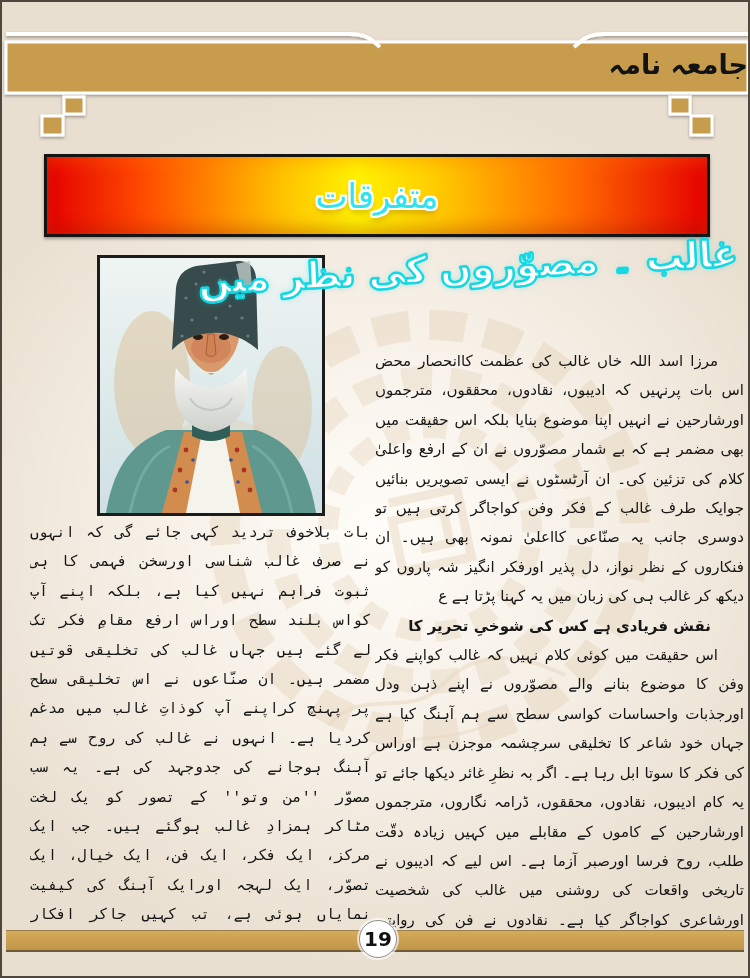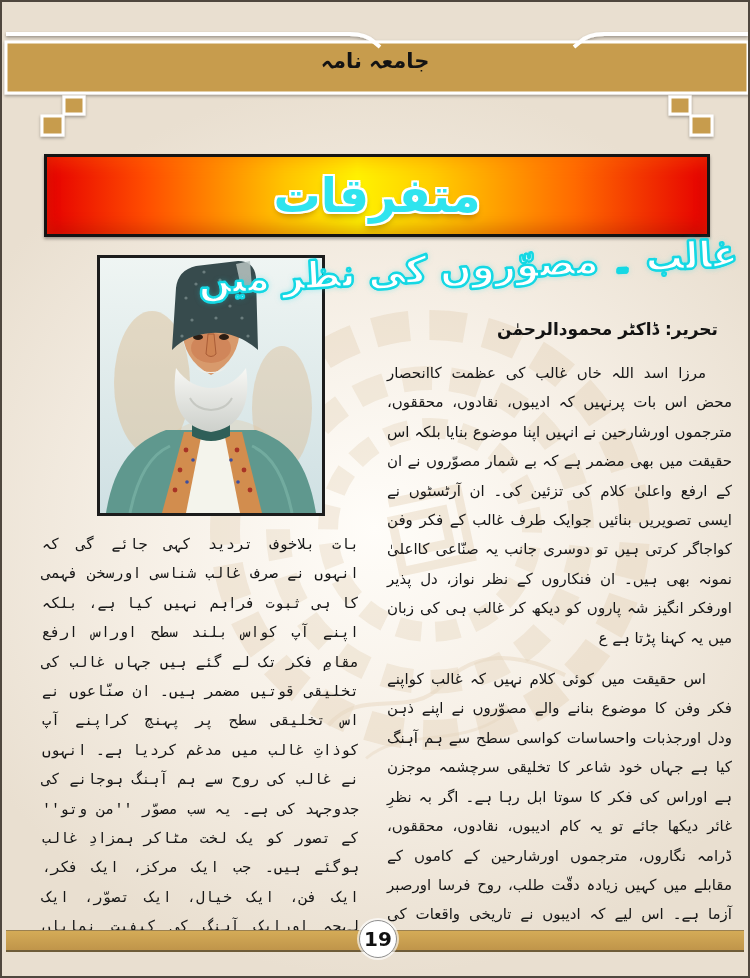--- a/index.html
+++ b/index.html
@@ -5,32 +5,32 @@
   html,body{margin:0;padding:0;background:#888;}
   .page{
     position:relative;width:750px;height:978px;margin:0 auto;
     box-sizing:border-box;border:2px solid #4f473e;overflow:hidden;
     background:radial-gradient(ellipse 62% 46% at 50% 54%, #fffdf9 0%, #f5eee4 55%, #e9dfd0 100%);
     font-family:"DejaVu Sans", sans-serif;
   }
   
   .header-svg{position:absolute;top:0;left:0;z-index:2;}
   .masthead-title{
-    position:absolute;top:47px;left:0;width:100%;text-align:center;z-index:3;
-    font-size:21px;font-weight:bold;color:#131313;letter-spacing:1px;
+    position:absolute;top:47px;left:0;width:100%;text-align:right;z-index:3;
+    font-size:27px;font-weight:bold;color:#131313;letter-spacing:1px;
   }
   
   .banner{
     position:absolute;left:42px;top:152px;width:660px;height:77px;z-index:2;
     border:3px solid #141414;display:flex;align-items:center;justify-content:center;
     background:linear-gradient(90deg,#e60000 0%,#ff4d00 15%,#ffc400 36%,#fff200 47%,#ffcf00 58%,#ff6a00 80%,#e60000 100%);
     box-shadow:inset 0 8px 14px rgba(255,120,0,.25), inset 0 -8px 14px rgba(140,20,0,.25), 0 2px 3px rgba(0,0,0,.35);
   }
   .banner-title{
-    font-size:47px;font-weight:bold;color:#2fe4ee;direction:rtl;
+    font-size:34px;font-weight:normal;color:#2fe4ee;direction:rtl;
     text-shadow:2px 0 0 #fff,-2px 0 0 #fff,0 2px 0 #fff,0 -2px 0 #fff,
                 2px 2px 0 #fff,-2px 2px 0 #fff,2px -2px 0 #fff,-2px -2px 0 #fff,
                 0 4px 6px rgba(60,0,0,.35);
   }
   
   .article-title{
     position:absolute;top:244px;right:10px;z-index:2;direction:rtl;white-space:nowrap;
     font-size:37px;font-weight:bold;color:#ffffff;
     -webkit-text-stroke:2px #14d8e4;
     text-shadow:1.5px 0 0 #14d8e4,-1.5px 0 0 #14d8e4,0 1.5px 0 #14d8e4,0 -1.5px 0 #14d8e4,
@@ -47,21 +47,21 @@
     box-sizing:border-box;border:3px solid #1c1c1c;background:#dfe9e9;
   }
   .portrait-frame svg{display:block;width:100%;height:100%;}
   
   .watermark{position:absolute;left:168px;top:268px;z-index:0;opacity:.5;}
   
   .col{
     position:absolute;z-index:1;direction:rtl;text-align:justify;
     color:#161616;font-size:15px;line-height:29.4px;
   }
-  .col p{margin:12px;}
+  .col p{margin:0;}
   .col p.indent{text-indent:26px;}
   .col-right{left:373px;top:345px;width:369px;height:590px;overflow:hidden;}
   .col-left{left:28px;top:517px;width:341px;height:424px;overflow:hidden;font-family:Liberation Mono, monospace;}
   .verse{text-align:center;font-weight:600;margin:0;}
   
   .footer-band{
     position:absolute;left:4px;right:4px;top:928px;height:19px;z-index:2;
     background:linear-gradient(#d4ab57,#c0954a);
     border-top:1px solid #9a8050;border-bottom:2px solid #6e5c39;
   }
@@ -183,24 +183,24 @@
           <circle cx="116" cy="60" r="1.6"></circle>
           <circle cx="104" cy="14" r="1.6"></circle>
         <circle cx="82" cy="78" r="1.6"></circle>
           <circle cx="148" cy="78" r="1.6"></circle>
           <circle cx="134" cy="32" r="1.6"></circle>
       </g>
     </svg>
   </div>
 
   <div class="article-title">غالب ۔ مصوّروں کی نظر میں</div>
-  <div class="byline">تحریر: ڈاکٹر محمودالرحمٰن</div>
 
   <div class="col col-right">
     <p class="indent">مرزا اسد اللہ خاں غالب کی عظمت کاانحصار محض اس بات پرنہیں کہ ادیبوں، نقادوں، محققوں، مترجموں اورشارحین نے انہیں اپنا موضوع بنایا بلکہ اس حقیقت میں بھی مضمر ہے کہ بے شمار مصوّروں نے ان کے ارفع واعلیٰ کلام کی تزئین کی۔ ان آرٹسٹوں نے ایسی تصویریں بنائیں جوایک طرف غالب کے فکر وفن کواجاگر کرتی ہیں تو دوسری جانب یہ صنّاعی کااعلیٰ نمونہ بھی ہیں۔ ان فنکاروں کے نظر نواز، دل پذیر اورفکر انگیز شہ پاروں کو دیکھ کر غالب ہی کی زبان میں یہ کہنا پڑتا ہے ع</p>
+    <p class="verse">نقش فریادی ہے کس کی شوخیِ تحریر کا</p>
     <p class="indent">اس حقیقت میں کوئی کلام نہیں کہ غالب کواپنے فکر وفن کا موضوع بنانے والے مصوّروں نے اپنے ذہن ودل اورجذبات واحساسات کواسی سطح سے ہم آہنگ کیا ہے جہاں خود شاعر کا تخلیقی سرچشمہ موجزن ہے اوراس کی فکر کا سوتا ابل رہا ہے۔ اگر بہ نظرِ غائر دیکھا جائے تو یہ کام ادیبوں، نقادوں، محققوں، ڈرامہ نگاروں، مترجموں اورشارحین کے کاموں کے مقابلے میں کہیں زیادہ دقّت طلب، روح فرسا اورصبر آزما ہے۔ اس لیے کہ ادیبوں نے تاریخی واقعات کی روشنی میں غالب کی شخصیت اورشاعری کواجاگر کیا ہے۔ نقادوں نے فن کی روایتی کسوٹی پرکلامِ غالب کے حسن وقبح کو پرکھا ہے۔ محققوں نے تحقیق کی خوردوبین تھامے حیاتِ غالب کے چھپے گوشوں میں جھانکنے اورخفتہ حقائق معلوم کرنے کی سعی کی ہے۔ ڈرامہ نگاروں نے غالب کی کہانی کومنظرنامے اورمکالمے کے ذریعے بیان کرنے کی کوشش کی ہے۔ مترجموں نے اشعارِ غالب کواپنی اپنی زبانوں کالبادہ اوڑھانے کی کاوش انجام دی ہے اورشارحین نے الفاظ کے تانے بانے سے غالب کے فلسفے کواجاگر کیا ہے۔</p>
 
   </div>
 
   <div class="col col-left">
     <p>بات بلاخوف تردید کہی جائے گی کہ انہوں نے صرف غالب شناسی اورسخن فہمی کا ہی ثبوت فراہم نہیں کیا ہے، بلکہ اپنے آپ کواس بلند سطح اوراس ارفع مقامِ فکر تک لے گئے ہیں جہاں غالب کی تخلیقی قوتیں مضمر ہیں۔ ان صنّاعوں نے اس تخلیقی سطح پر پہنچ کراپنے آپ کوذاتِ غالب میں مدغم کردیا ہے۔ انہوں نے غالب کی روح سے ہم آہنگ ہوجانے کی جدوجہد کی ہے۔ یہ سب مصوّر ''من وتو'' کے تصور کو یک لخت مٹاکر ہمزادِ غالب ہوگئے ہیں۔ جب ایک مرکز، ایک فکر، ایک فن، ایک خیال، ایک تصوّر، ایک لہجہ اورایک آہنگ کی کیفیت نمایاں ہوئی ہے، تب کہیں جاکر افکار وانداز و بیانِ غالب رنگین ومنقش خطوط میں اجاگر ہوئے ہیں۔</p>
     <p class="indent">کلامِ غالب کو دلکش ودلآویز خطوط میں منتقل کرنے کے سلسلے میں مصوروں کوکن کن ہوش ربا مراحل سے گزرنا پڑاہوگا، اس کااندازہ مصورِ مشرق اورنامور ادیب عبدالرحمٰن چغتائی کے ان الفاظ سے بخوبی لگایا جاسکتا ہے:</p>
 
   </div>
 

